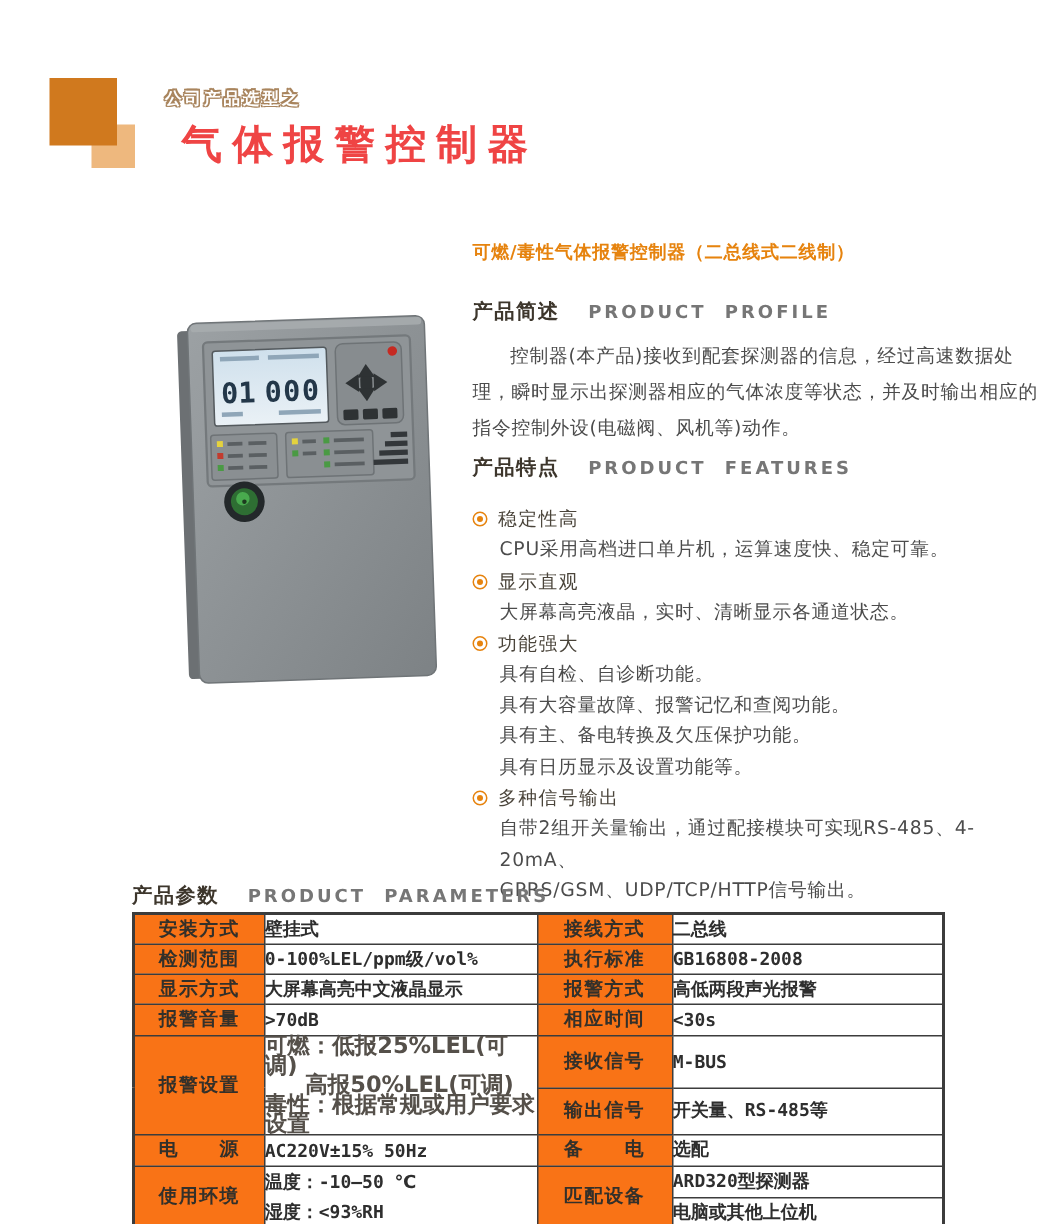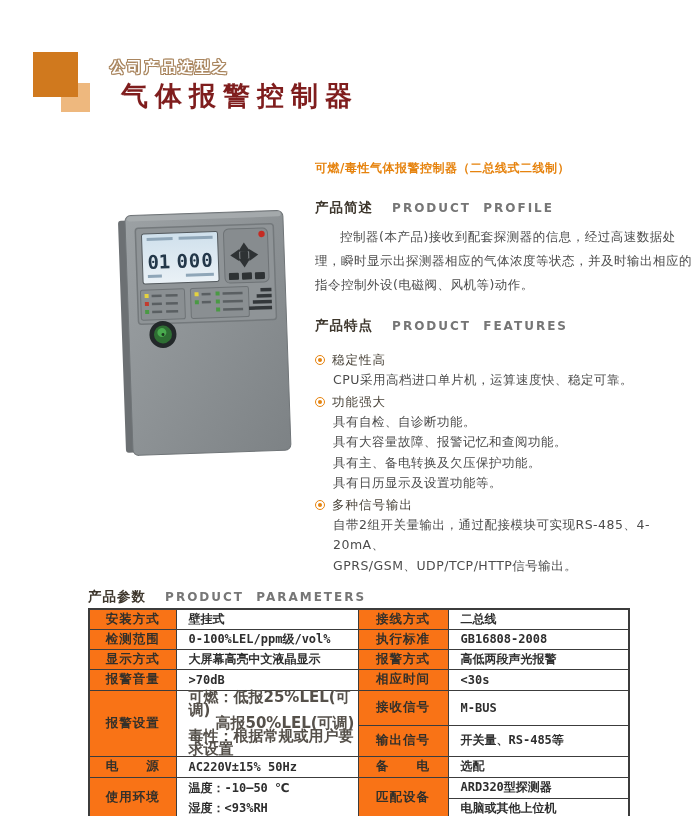--- a/index.html
+++ b/index.html
@@ -2,49 +2,49 @@
 <html><head>
 <meta charset="utf-8">
 <style>
   html,body{margin:0;padding:0;background:#e9e9e9;}
   .page{position:relative;width:700px;height:816px;margin:0 auto;background:#ffffff;overflow:hidden;
         font-family:"DejaVu Sans","Liberation Sans",sans-serif;color:#333;}
 
   
   .sq-light{position:absolute;left:61px;top:83px;width:29px;height:29px;background:#eeb87e;z-index:1;}
   .sq-dark{position:absolute;left:33px;top:52px;width:45px;height:45px;background:#d0791e;z-index:2;}
-  .eyebrow{position:absolute;left:110px;top:58px;font-size:15px;font-weight:bold;letter-spacing:2px;color:#fff;
+  .eyebrow{position:absolute;left:110px;top:58px;font-size:11px;font-weight:bold;letter-spacing:2px;color:#fff;
     text-shadow:1px 0 0 #a9855e,-1px 0 0 #a9855e,0 1px 0 #a9855e,0 -1px 0 #a9855e,
                 1px 1px 0 #a9855e,-1px -1px 0 #a9855e,1px -1px 0 #a9855e,-1px 1px 0 #a9855e;}
-  .main-title{position:absolute;left:121px;top:78px;font-size:27px;font-weight:bold;color:#7f1d1d;letter-spacing:7px;}
+  .main-title{position:absolute;left:121px;top:78px;font-size:27px;font-weight:bold;color:#ef4444;letter-spacing:7px;}
 
   
   .photo{position:absolute;left:105px;top:200px;width:200px;height:270px;}
 
   
   .right-col{position:absolute;left:315px;top:160px;width:384px;}
   .prod-heading{font-size:12px;font-weight:bold;color:#e6830e;letter-spacing:0.5px;margin:0 0 20px 0;}
   .sec-head{margin:0 0 8px 0;}
   .sec-cn{font-size:13.5px;font-weight:bold;color:#3d362c;letter-spacing:1px;}
   .sec-en{font-size:12px;font-weight:bold;color:#767676;letter-spacing:2px;word-spacing:6px;margin-left:14px;}
-  .profile-text{font-size:12.5px;color:#4c4c4c;line-height:24px;text-indent:2em;letter-spacing:0.5px;margin:0 0 18px 0;}
+  .profile-text{font-size:12.5px;color:#4c4c4c;line-height:24px;text-indent:2em;letter-spacing:0.5px;margin:0 0 4px 0;}
   .features{margin-top:14px;}
   .feat-title{font-size:12.5px;color:#4a443a;line-height:21px;letter-spacing:1px;}
   .bullet{display:inline-block;width:8px;height:8px;border:1.5px solid #e6830e;border-radius:50%;
           position:relative;margin-right:7px;vertical-align:-1px;}
   .bullet::after{content:'';position:absolute;left:2px;top:2px;width:4px;height:4px;background:#e6830e;border-radius:50%;}
   .feat-line{font-size:12.5px;color:#4c4c4c;line-height:20.5px;letter-spacing:0.5px;padding-left:18px;}
 
   
   .params-head{position:absolute;left:88px;top:586px;}
   .param-table{position:absolute;left:88px;top:608px;width:540px;border-collapse:collapse;table-layout:fixed;}
   .param-table td{border:1px solid #3c3c3c;padding:0;vertical-align:middle;}
   .param-table{border:2px solid #3c3c3c;}
   td.lab{background:#f97316;font-size:12.5px;font-weight:bold;color:#33302a;text-align:center;letter-spacing:1px;}
-  td.val{background:#fff;font-size:12px;font-weight:600;color:#2e2e2e;padding-left:12px;
+  td.val{background:#fff;font-size:12px;font-weight:600;color:#2e2e2e;
          font-family:"DejaVu Sans Mono","DejaVu Sans",monospace;}
   .small-lines{font-size:15px;font-weight:bold;color:#55504a;line-height:13px;font-family:"DejaVu Sans",sans-serif;}
   .small-indent{padding-left:27px;}
   .two-line div{line-height:20px;}
 </style>
 </head>
 <body>
 
 <div class="page">
 
@@ -150,20 +150,24 @@
       <span class="sec-cn">产品特点</span>
       <span class="sec-en">PRODUCT FEATURES</span>
     </div>
 
     <div class="features">
       <div class="feat">
         <div class="feat-title"><span class="bullet"></span><span>稳定性高</span></div>
         <div class="feat-line">CPU采用高档进口单片机，运算速度快、稳定可靠。</div>
       </div>
       <div class="feat">
+        <div class="feat-title"><span class="bullet"></span><span>显示直观</span></div>
+        <div class="feat-line">大屏幕高亮液晶，实时、清晰显示各通道状态。</div>
+      </div>
+      <div class="feat">
         <div class="feat-title"><span class="bullet"></span><span>功能强大</span></div>
         <div class="feat-line">具有自检、自诊断功能。</div>
         <div class="feat-line">具有大容量故障、报警记忆和查阅功能。</div>
         <div class="feat-line">具有主、备电转换及欠压保护功能。</div>
         <div class="feat-line">具有日历显示及设置功能等。</div>
       </div>
       <div class="feat">
         <div class="feat-title"><span class="bullet"></span><span>多种信号输出</span></div>
         <div class="feat-line">自带2组开关量输出，通过配接模块可实现RS-485、4-20mA、</div>
         <div class="feat-line">GPRS/GSM、UDP/TCP/HTTP信号输出。</div>

